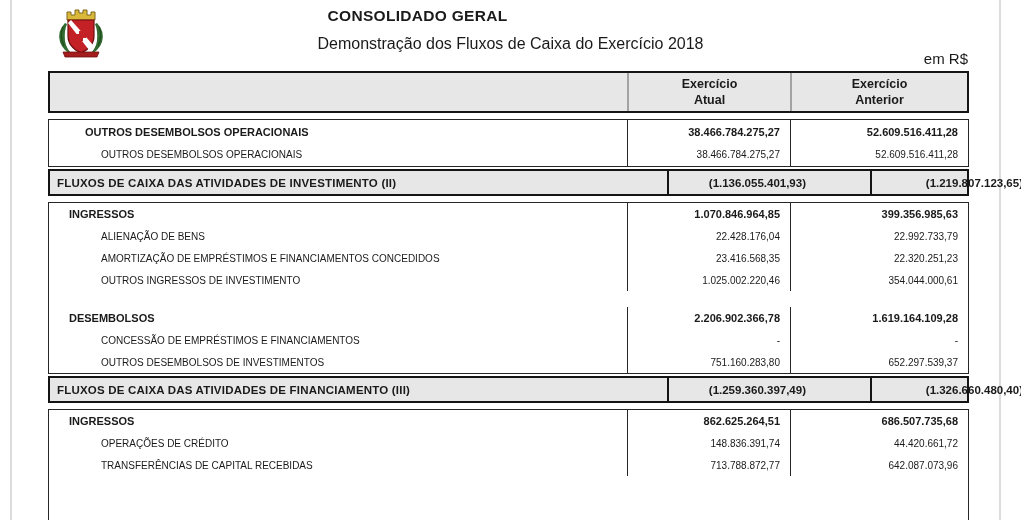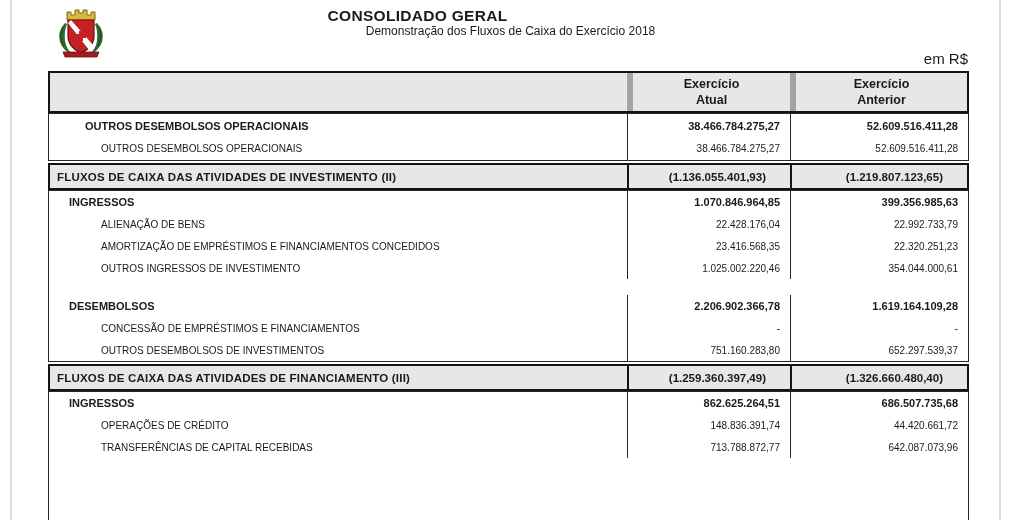--- a/index.html
+++ b/index.html
@@ -13,45 +13,45 @@
   .page-edge.left { left:10px; }
   .page-edge.right { left:999px; }
 
   .logo { position:absolute; left:56px; top:3px; width:50px; height:56px; }
 
   .title {
     position:absolute; left:0; top:7px; width:835px;
     text-align:center; font-size:15.5px; font-weight:bold; letter-spacing:.3px;
   }
   .subtitle {
-    position:absolute; left:0; top:24px; width:1021px;
-    text-align:center; font-size:12px;
+    position:absolute; left:0; top:35px; width:1021px;
+    text-align:center; font-size:16px;
   }
   .currency-note {
     position:absolute; left:768px; top:50px; width:200px;
     text-align:right; font-size:15px;
   }
 
   .doc-table { position:absolute; left:48px; top:71px; width:921px; }
 
   
   .thead {
     height:42px; background:#e7e7e7;
     border:2px solid #141414;
     display:grid; grid-template-columns:577px 163px 177px;
   }
   .thead .th {
-    border-left:6px solid #a3a3a3;
+    border-left:2px solid #a3a3a3;
     display:flex; flex-direction:column; justify-content:center; align-items:center;
     font-weight:bold; font-size:12.5px; line-height:1.3;
   }
   .thead .th.first { border-left:none; }
 
   
-  .block { border:1px solid #262626; margin-top:0; }
+  .block { border:1px solid #262626; margin-top:6px; }
   .block .row { display:grid; grid-template-columns:578px 163px 178px; }
   .block .cell { border-left:1px solid #262626; display:flex; align-items:center; }
   .block .cell.desc { border-left:none; }
   .block .row { height:23px; }
   .blockB .row, .blockC .row { height:22px; }
   .pad-top { }
   .spacer { height:16px; }
   .blockC { height:140px; } 
 
   .cell.desc { padding-right:6px; white-space:nowrap; overflow:hidden; }
@@ -60,21 +60,21 @@
   .ind-3 { padding-left:52px; }
   .cell.val { justify-content:flex-end; text-align:right; padding-right:10px; white-space:nowrap; }
 
   .row.b  { font-weight:bold; font-size:11px; }
   .row.d  { font-weight:normal; font-size:10px; }
 
   
   .section-row {
     margin-top:2px; height:27px; background:#e7e7e7;
     border:2px solid #141414; font-weight:bold;
-    display:grid; grid-template-columns:577px 163px 177px;
+    display:grid; grid-template-columns:577px 163px 177px;gap:40px;
   }
   .section-row .cell { display:flex; align-items:center; font-size:11.5px; }
   .section-row .cell.desc { padding-left:7px; letter-spacing:.2px; }
   .section-row .cell.val { justify-content:flex-end; padding-right:24px; border-left:2px solid #141414; }
 </style>
 </head>
 <body>
 
 <div class="page-edge left"></div>
 <div class="page-edge right"></div>

